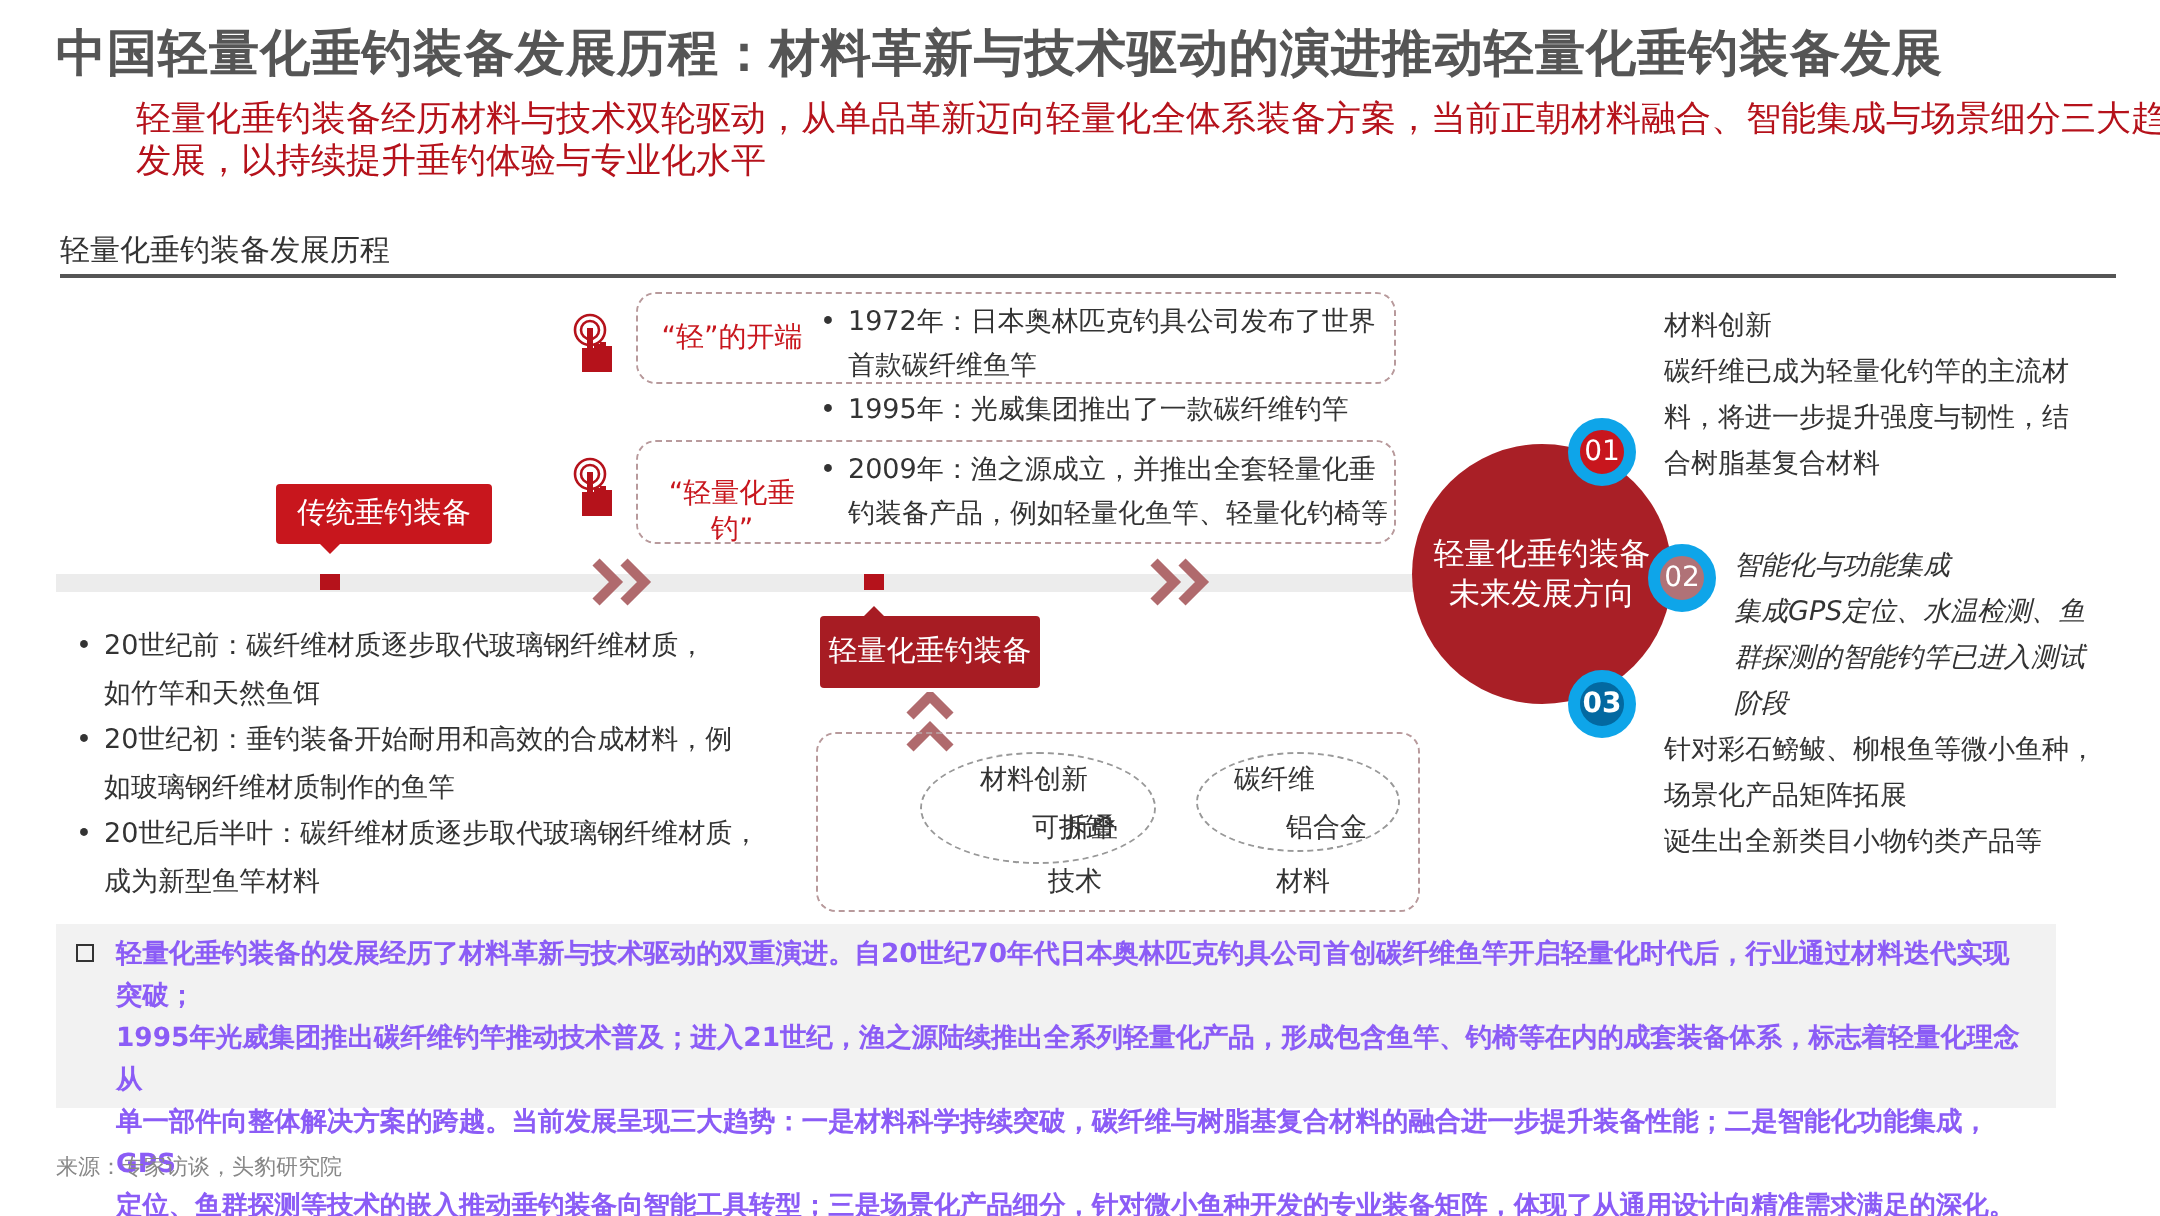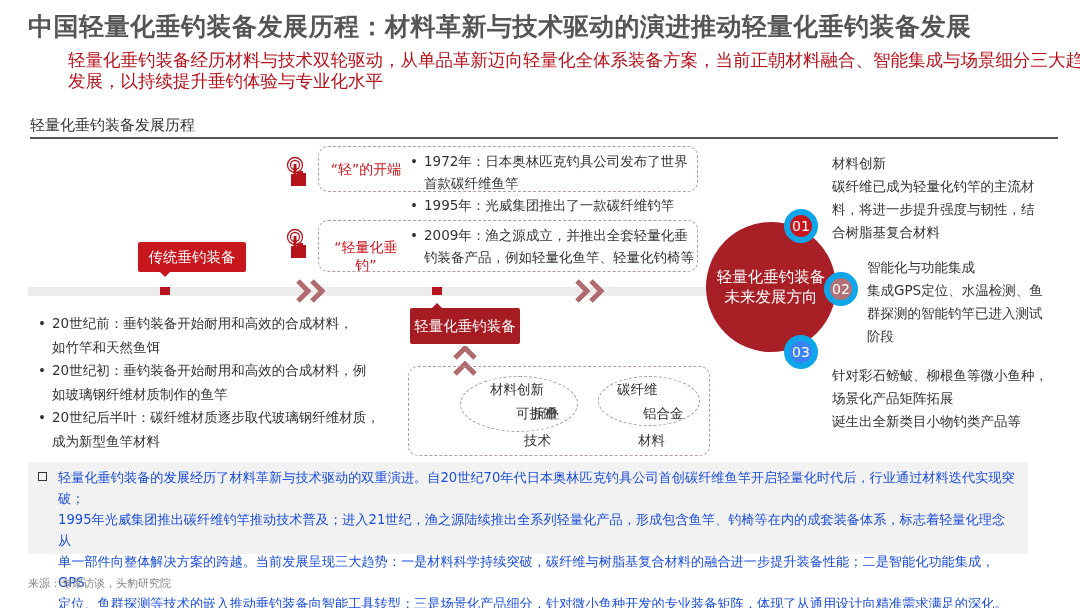--- a/index.html
+++ b/index.html
@@ -32,21 +32,21 @@
     .hist-list li::before { content: "•"; position: absolute; left: 0; top: 0; }
 
     .big-circle { left: 706px; top: 222px; width: 130px; height: 130px; border-radius: 50%; background: #a91f26; color: #fff; font-size: 15.5px; line-height: 20px; text-align: center; display: flex; flex-direction: column; align-items: center; justify-content: center; }
     .num-circle { width: 34px; height: 34px; border-radius: 50%; color: #fff; font-size: 14px; display: flex; align-items: center; justify-content: center; border: 6px solid #0ea5e9; }
 
     .trend { font-size: 13.5px; line-height: 23px; color: #333; }
 
     .ellipse { border: 1.3px dashed #999; border-radius: 50%; }
     .kw { font-size: 13.5px; color: #333; white-space: nowrap; }
 
-    .summary { left: 28px; top: 462px; width: 1000px; height: 92px; background: #f2f2f2; padding: 5px 12px 0 30px; font-size: 13.2px; line-height: 21px; color: #1d4ed8; }
+    .summary { left: 28px; top: 462px; width: 1000px; height: 92px; background: #f2f2f2; padding: 5px 12px 0 30px; font-size: 13.2px; line-height: 21px; color: #8b5cf6; font-weight: bold; }
     .summary .sq { position: absolute; left: 10px; top: 10px; width: 9px; height: 9px; border: 1.3px solid #333; }
 
     .footer-src { left: 28px; top: 576px; font-size: 11px; color: #888; }
     .page-num { left: 1044px; top: 570px; font-size: 10px; color: #666; margin-top: 45px; }
   </style>
 </head>
 <body>
 
 <div class="abs title">中国轻量化垂钓装备发展历程：材料革新与技术驱动的演进推动轻量化垂钓装备发展</div>
 <div class="abs subtitle">轻量化垂钓装备经历材料与技术双轮驱动，从单品革新迈向轻量化全体系装备方案，当前正朝材料融合、智能集成与场景细分三大趋势发展，以持续提升垂钓体验与专业化水平</div>
@@ -78,21 +78,21 @@
 <div class="abs red-tag dark" style="left:410px; top:308px; width:110px; height:36px; line-height:36px;">轻量化垂钓装备</div>
 
 <div class="abs" style="left:453px; top:346px;">
   <svg width="24" height="36" viewBox="0 0 24 36">
       <path d="M2 12 L12 2 L22 12" stroke="#b06a6d" stroke-width="5" fill="none"></path>
       <path d="M2 28 L12 18 L22 28" stroke="#b06a6d" stroke-width="5" fill="none"></path>
     </svg>
 </div>
 
 <ul class="abs hist-list">
-  <li><span>20世纪前：垂钓装备开始耐用和高效的合成材料，</span><br><span>如竹竿和天然鱼饵</span></li>
+  <li><span>20世纪前：碳纤维材质逐步取代玻璃钢纤维材质，</span><br><span>如竹竿和天然鱼饵</span></li>
   <li><span>20世纪初：垂钓装备开始耐用和高效的合成材料，例</span><br><span>如玻璃钢纤维材质制作的鱼竿</span></li>
   <li><span>20世纪后半叶：碳纤维材质逐步取代玻璃钢纤维材质，</span><br><span>成为新型鱼竿材料</span></li>
 </ul>
 
 <div class="abs" style="left:286px; top:156px;">
   <svg width="22" height="32" viewBox="0 0 22 32">
     <circle cx="9" cy="9" r="7.5" stroke="#b5121b" stroke-width="1.3" fill="none"></circle>
     <circle cx="9" cy="9" r="4.5" stroke="#b5121b" stroke-width="1.3" fill="none"></circle>
     <rect x="7.5" y="8" width="3" height="12" fill="#b5121b"></rect>
     <path d="M5 18 L5 30 L20 30 L20 17 L17 17 L17 15 L14 15 L14 16 L11 16 L11 18 Z" fill="#b5121b"></path>
@@ -129,29 +129,29 @@
 <div class="abs kw" style="left:617px; top:381px;">碳纤维</div>
 <div class="abs kw" style="left:643px; top:405px;">铝合金</div>
 <div class="abs kw" style="left:638px; top:432px;">材料</div>
 
 <div class="abs big-circle">
   <span>轻量化垂钓装备</span>
   <span>未来发展方向</span>
 </div>
 <div class="abs num-circle" style="left:784px; top:209px; background:#c8161d;">01</div>
 <div class="abs num-circle" style="left:824px; top:272px; background:#b07277;">02</div>
-<div class="abs num-circle" style="left:784px; top:335px; background:#3b82f6;">03</div>
+<div class="abs num-circle" style="left:784px; top:335px; background:#0369a1;font-weight:bold;">03</div>
 
 <div class="abs trend" style="left:832px; top:152px; width:240px;">
   <div>材料创新</div>
   <div>碳纤维已成为轻量化钓竿的主流材</div>
   <div>料，将进一步提升强度与韧性，结</div>
   <div>合树脂基复合材料</div>
 </div>
-<div class="abs trend" style="left:867px; top:256px; width:210px;">
+<div class="abs trend" style="left:867px; top:272px; width:210px;font-style:italic;">
   <div>智能化与功能集成</div>
   <div>集成GPS定位、水温检测、鱼</div>
   <div>群探测的智能钓竿已进入测试</div>
   <div>阶段</div>
 </div>
 <div class="abs trend" style="left:832px; top:364px; width:240px;">
   <div>针对彩石鳑鲏、柳根鱼等微小鱼种，</div>
   <div>场景化产品矩阵拓展</div>
   <div>诞生出全新类目小物钓类产品等</div>
 </div>

